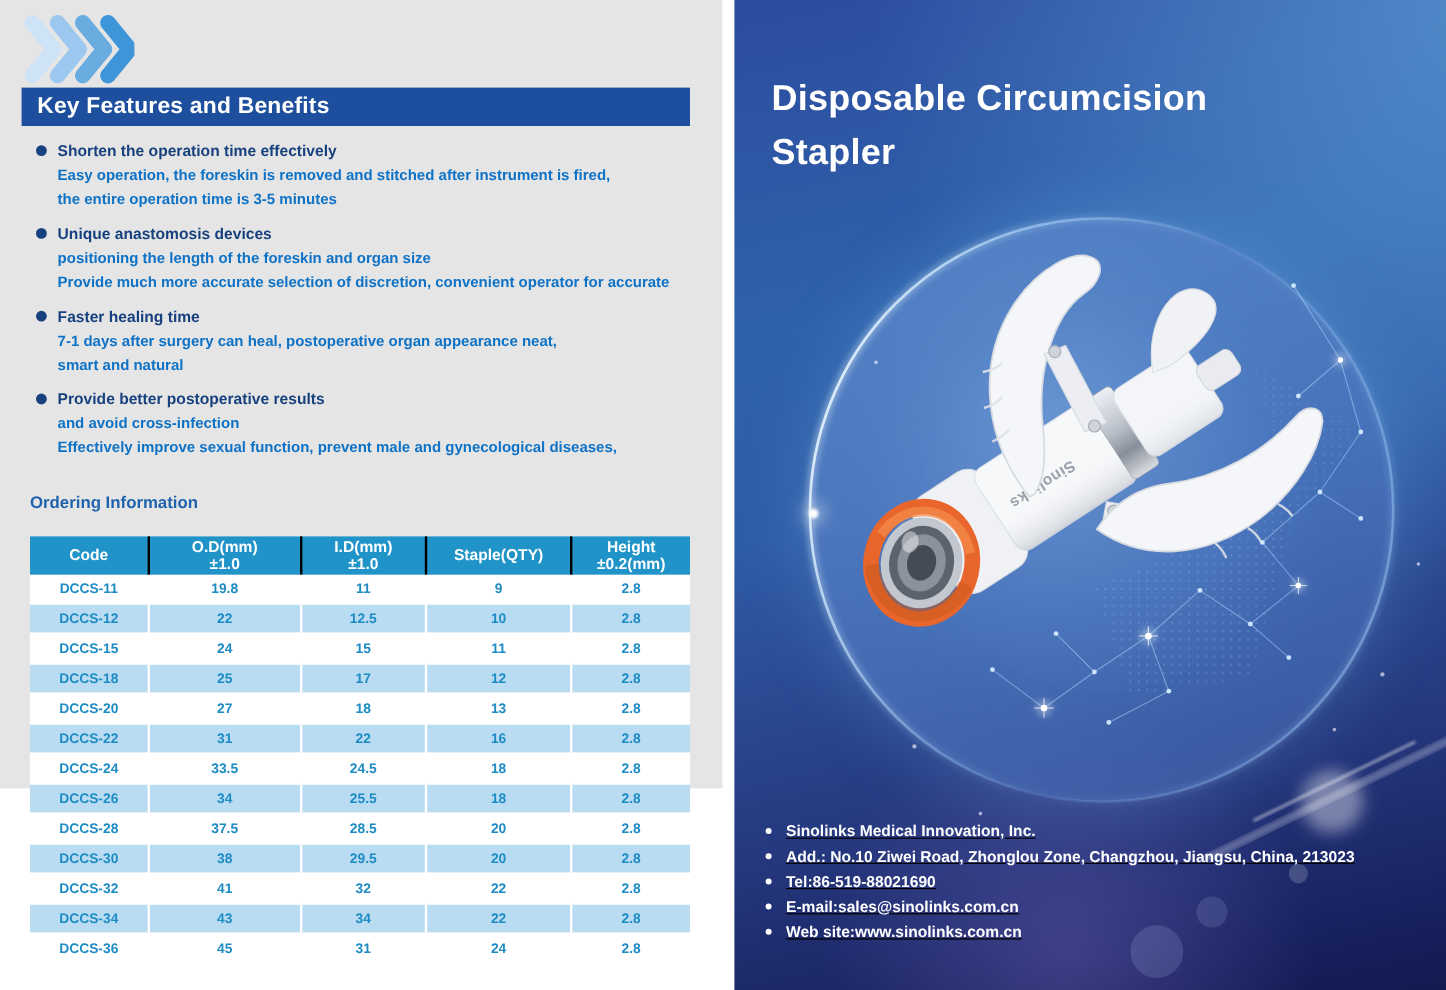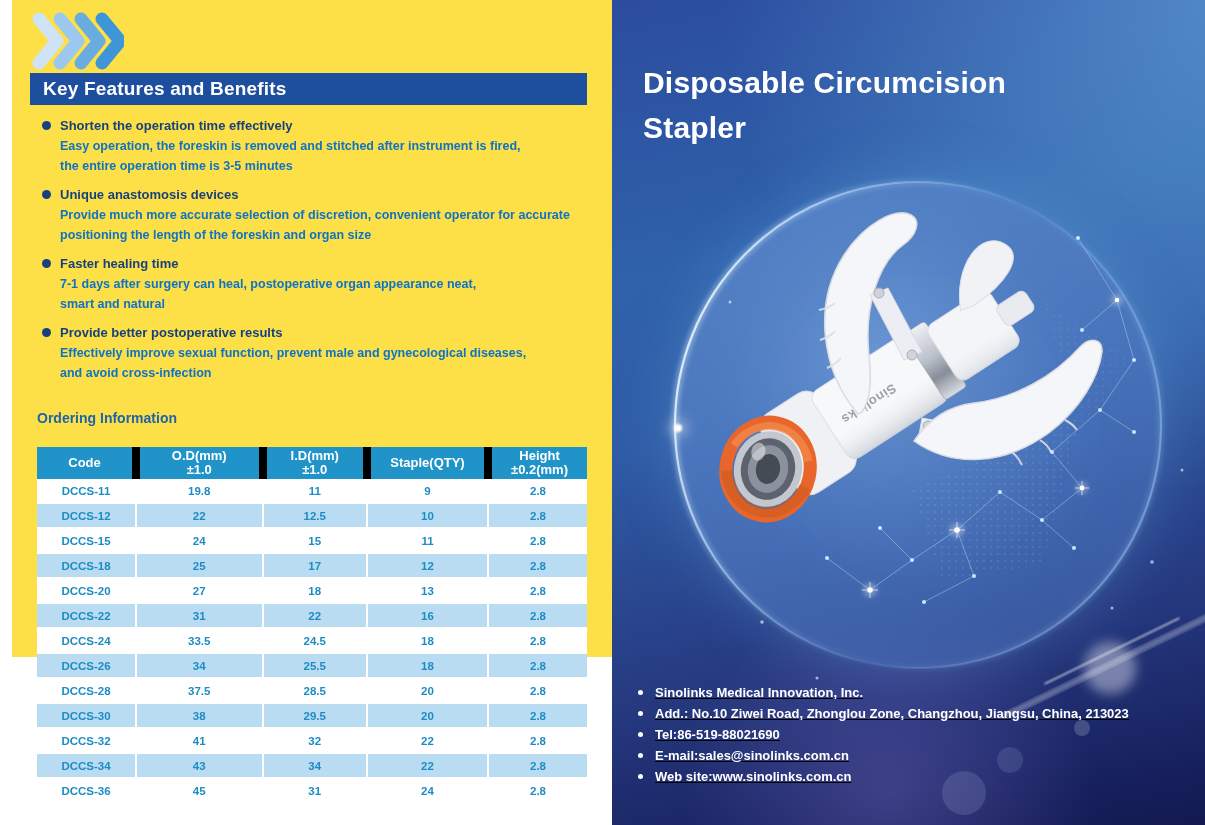--- a/index.html
+++ b/index.html
@@ -1,32 +1,32 @@
 <!DOCTYPE html>
 <html style="--features_header_bg: #1d4f9e; --feature_title: #17417e; --feature_desc: #0e72c6; --ordering_heading: #1f63ac; --table_header_bg: #2094c8; --table_row_alt_bg: #b9dcf2; --table_text: #1e8cc4; --panel_orange_ring: #e8662c; --panel_top_left: #2c4c9f; --panel_top_right: #3a78b8; --panel_bottom: #131a4f;"><head>
 <meta charset="utf-8">
 <style>
   html,body{margin:0;padding:0;}
   body{width:1205px;height:825px;background:#ffffff;font-family:"Liberation Sans",sans-serif;position:relative;overflow:hidden;}
   .page{position:absolute;inset:0;width:1205px;height:825px;}
 
   
-  .left-panel{position:absolute;left:12px;top:0;width:602px;height:657px;background:#fde047;}
+  .left-panel{position:absolute;left:0;top:0;width:602px;height:657px;background:#e5e5e5;}
   .logo{position:absolute;left:20px;top:12px;width:92px;height:58px;}
   .kf-bar{position:absolute;left:18px;top:73px;width:557px;height:32px;background:var(--features_header_bg);color:#fff;
           font-size:19px;font-weight:bold;line-height:32px;padding-left:13px;box-sizing:border-box;letter-spacing:0.2px;}
   .features{position:absolute;left:30px;top:118px;width:552px;}
   .feature{margin-bottom:11px;}
   .feature-title{display:flex;align-items:center;gap:9px;font-size:13px;font-weight:bold;color:var(--feature_title);}
   .bullet{width:9px;height:9px;border-radius:50%;background:var(--feature_title);flex:none;}
   .feature-desc{margin:4px 0 0 18px;font-size:12.5px;font-weight:bold;color:var(--feature_desc);line-height:19.5px;}
   .ordering{position:absolute;left:25px;top:410px;margin:0;font-size:14px;font-weight:bold;color:var(--ordering_heading);}
   .otable{position:absolute;left:25px;top:447px;width:550px;border-collapse:collapse;table-layout:fixed;}
   .otable th{background:var(--table_header_bg);color:#fff;font-size:13px;font-weight:bold;height:32px;
-             border-right:8px solid #000000;vertical-align:middle;line-height:14px;text-align:center;padding:0;}
+             border-right:2px solid #000000;vertical-align:middle;line-height:14px;text-align:center;padding:0;}
   .otable th:last-child,.otable td:last-child{border-right:none;}
   .otable td{font-size:11.5px;font-weight:bold;color:var(--table_text);text-align:center;height:23px;
              border-right:2px solid #fff;border-bottom:2px solid #fff;padding:0;background:#fff;}
   .otable tr.alt td{background:var(--table_row_alt_bg);}
   .otable col:nth-child(1){width:18%;} .otable col:nth-child(2){width:23%;}
   .otable col:nth-child(3){width:19%;} .otable col:nth-child(4){width:22%;}
   .otable col:nth-child(5){width:18%;}
 
   
   .right-panel{position:absolute;left:602px;top:0;width:603px;height:825px;overflow:hidden;
@@ -72,42 +72,42 @@
             <div>Easy operation, the foreskin is removed and stitched after instrument is fired,</div>
             <div>the entire operation time is 3-5 minutes</div>
           </div>
         </div>
         <div class="feature">
           <div class="feature-title">
             <span class="bullet"></span>
             <span>Unique anastomosis devices</span>
           </div>
           <div class="feature-desc">
+            <div>positioning the length of the foreskin and organ size</div>
             <div>Provide much more accurate selection of discretion, convenient operator for accurate</div>
-            <div>positioning the length of the foreskin and organ size</div>
           </div>
         </div>
         <div class="feature">
           <div class="feature-title">
             <span class="bullet"></span>
             <span>Faster healing time</span>
           </div>
           <div class="feature-desc">
             <div>7-1 days after surgery can heal, postoperative organ appearance neat,</div>
             <div>smart and natural</div>
           </div>
         </div>
         <div class="feature">
           <div class="feature-title">
             <span class="bullet"></span>
             <span>Provide better postoperative results</span>
           </div>
           <div class="feature-desc">
+            <div>and avoid cross-infection</div>
             <div>Effectively improve sexual function, prevent male and gynecological diseases,</div>
-            <div>and avoid cross-infection</div>
           </div>
         </div>
       </div>
 
     <h2 class="ordering">Ordering Information</h2>
 
     <table class="otable">
       <colgroup>
           <col>
           <col>

